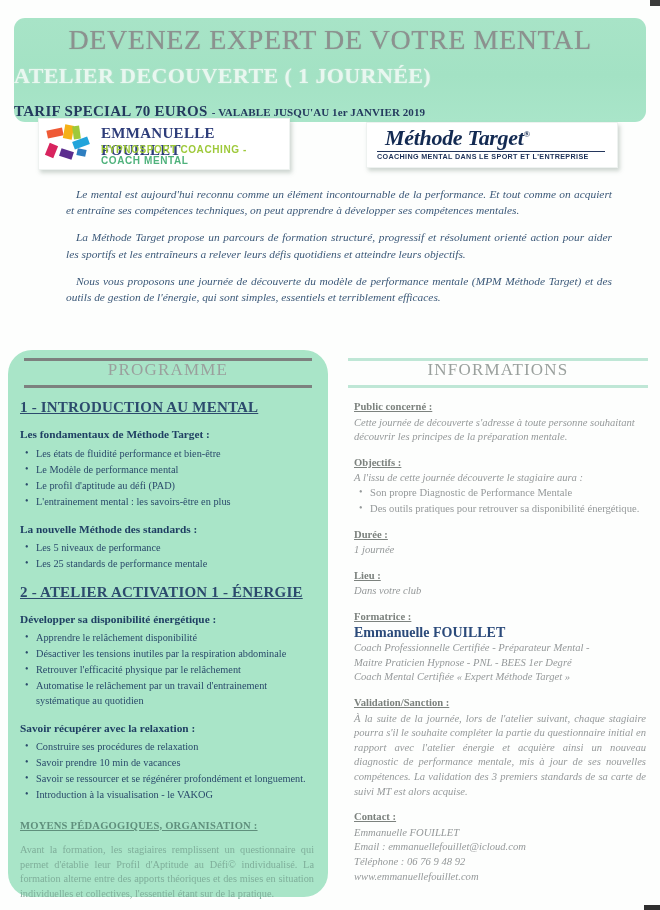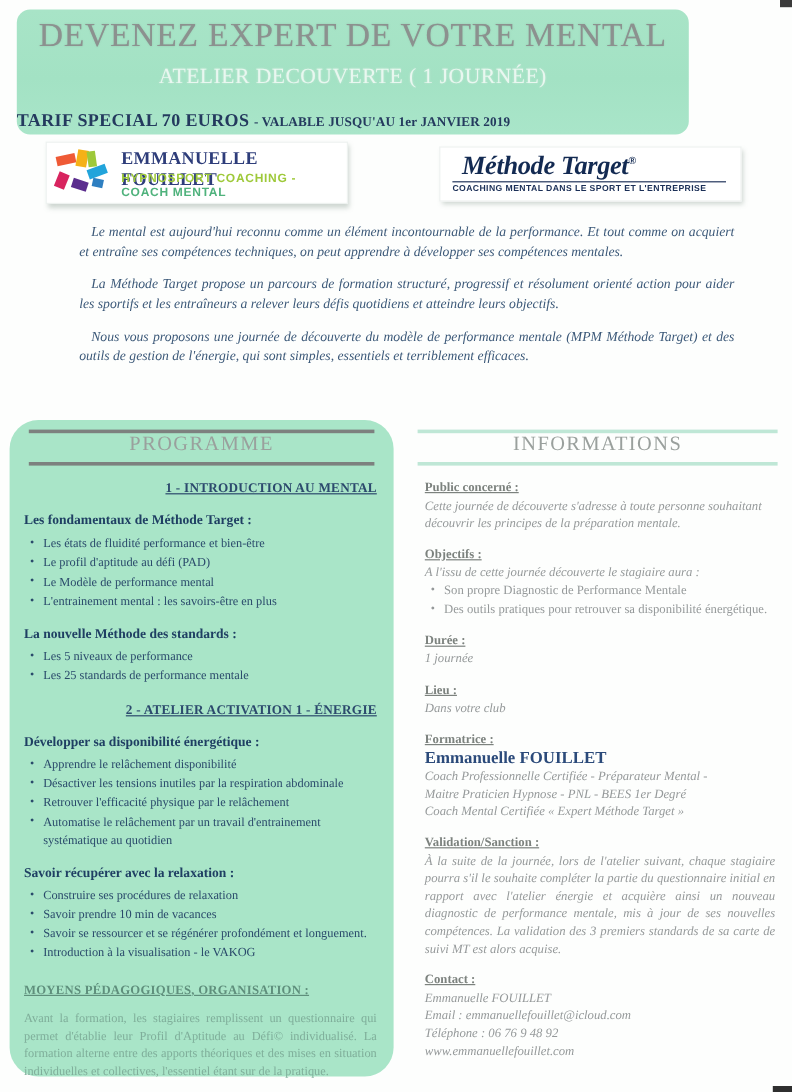--- a/index.html
+++ b/index.html
@@ -6,37 +6,38 @@
   body{
     width:660px;height:910px;overflow:hidden;
     background:#ffffff;
     font-family:"Liberation Serif", serif;
     position:relative;
   }
   .page{position:absolute;inset:0;background:#fdfefd;}
 
   
   .banner{
-    position:absolute;left:14px;top:8px;width:560px;height:104px;
+    position:absolute;left:14px;top:18px;width:632px;height:104px;
     background:#a6e3c6;
     background:linear-gradient(180deg,#a8e4c7 0%,#a3e2c4 55%,#a9e5c9 100%);
     border-radius:11px;
   }
   .banner-title{
     position:absolute;left:0;top:6px;width:100%;text-align:center;
     font-size:28px;letter-spacing:.6px;color:#8c918f;
     font-weight:400;
     text-shadow:0 0 1px rgba(120,125,123,.5);
     white-space:nowrap;
   }
   .banner-sub{
-    position:absolute;left:0;top:45px;width:100%;text-align:center;
-    font-size:18px;letter-spacing:.4px;color:#e9f7f0;
+    position:absolute;left:0;top:45px;width:100%;
+    font-size:22px;letter-spacing:.4px;color:#e9f7f0;
     text-shadow:0 0 2px rgba(210,235,222,.9);
     white-space:nowrap;
+    font-weight:bold;
   }
   .banner-price{
     position:absolute;left:0;top:84px;width:100%;
     white-space:nowrap;color:#243a5e;
   }
   .banner-price .big{font-size:15px;font-weight:bold;letter-spacing:.3px;}
   .banner-price .small{font-size:11px;font-weight:bold;letter-spacing:.1px;}
 
   
   .logo-box{
@@ -110,22 +111,22 @@
   .body-left{
     padding:10px 14px 0 12px;color:#2a4a6b;font-size:10.3px;line-height:14.4px;
     font-family:"Liberation Serif",serif;
   }
   .body-right{
     padding:10px 6px 0 10px;color:#8e948f;font-size:10.6px;line-height:14.6px;
     font-family:"Liberation Serif",serif;
   }
 
   .h-num{
-    font-size:11px;font-weight:bold;text-decoration:underline;
-    letter-spacing:.2px;color:#2c4a6d;margin:0 0 13px 0;text-align:right;
+    font-size:15px;font-weight:bold;text-decoration:underline;
+    letter-spacing:.2px;color:#2c4a6d;margin:0 0 13px 0;
   }
   .h-sub{
     font-size:11.3px;font-weight:bold;color:#1f3f63;margin:0 0 5px 0;
   }
   ul.bul{margin:0 0 13px 0;padding:0 0 0 16px;list-style:none;}
   ul.bul li{position:relative;margin:0 0 1.5px 0;}
   ul.bul li:before{
     content:"\2022";position:absolute;left:-11px;top:-1px;font-size:10px;
   }
 
@@ -206,22 +207,22 @@
       <div class="sec-title">PROGRAMME</div>
       <div class="rule dark bot"></div>
     </div>
 
     <div class="body-left">
       <div class="h-num">1 - INTRODUCTION AU MENTAL</div>
 
       <div class="h-sub">Les fondamentaux de Méthode Target :</div>
       <ul class="bul">
         <li>Les états de fluidité performance et bien-être</li>
+        <li>Le Modèle de performance mental</li>
         <li>Le profil d'aptitude au défi (PAD)</li>
-        <li>Le Modèle de performance mental</li>
         <li>L'entrainement mental : les savoirs-être en plus</li>
       </ul>
 
       <div class="h-sub">La nouvelle Méthode des standards :</div>
       <ul class="bul">
         <li>Les 5 niveaux de performance</li>
         <li>Les 25 standards de performance mentale</li>
       </ul>
 
       <div class="h-num">2 - ATELIER ACTIVATION 1 - ÉNERGIE</div>

